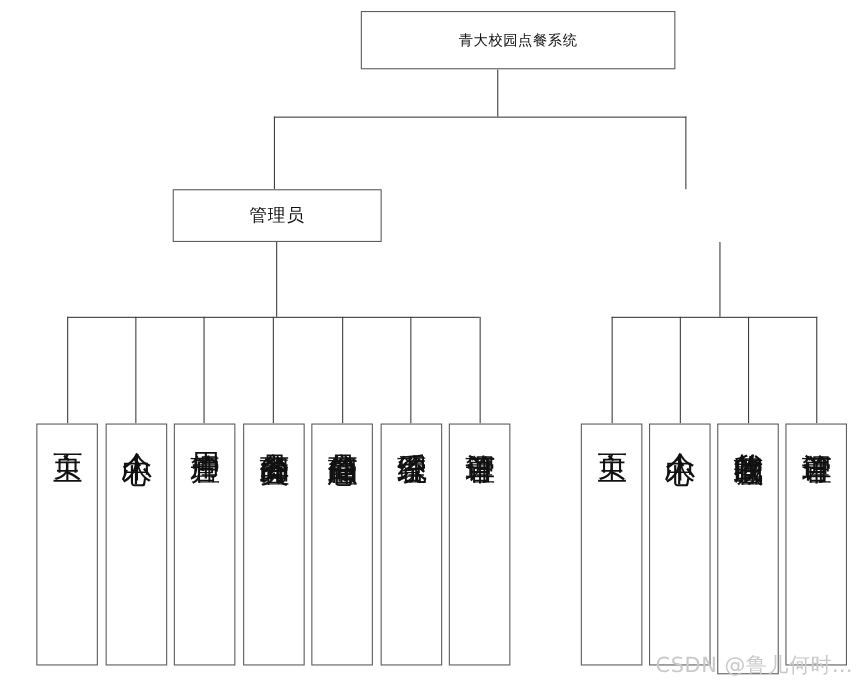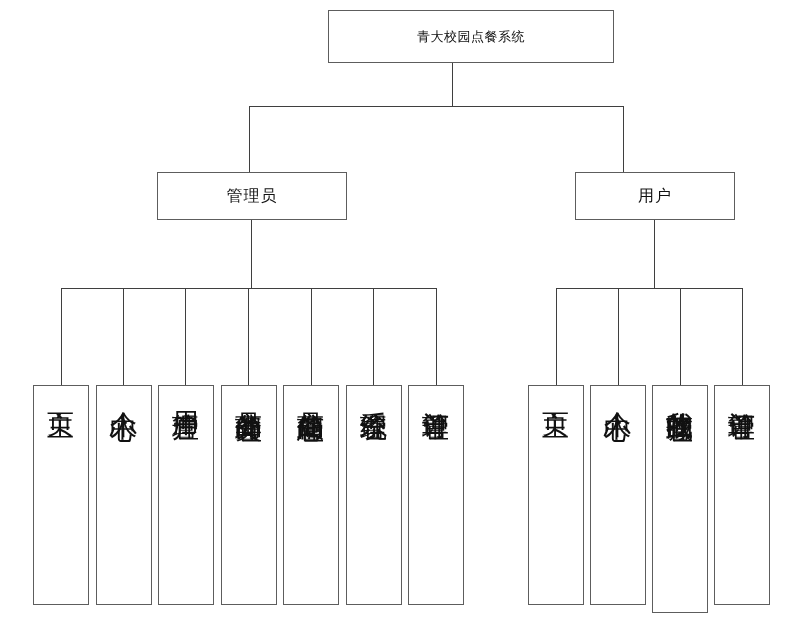--- a/index.html
+++ b/index.html
@@ -85,23 +85,20 @@
 
   <div class="line h" style="left:249px; top:106px; width:375px;"></div>
 
   <div class="line v" style="left:249px; top:106px; height:66px;"></div>
   <div class="line v" style="left:623px; top:106px; height:66px;"></div>
 
   <div class="node role" style="left:157px; top:172px; width:190px; height:48px;">
     <span>管理员</span>
   </div>
 
-  <div class="node role" style="left:575px; top:172px; width:160px; height:48px;">
-    <span>用户</span>
-  </div>
 
   <div class="line v" style="left:251px; top:220px; height:68px;"></div>
   <div class="line h" style="left:61px; top:288px; width:375px;"></div>
 
   <div class="line v" style="left:61px; top:288px; height:97px;"></div>
   <div class="line v" style="left:123px; top:288px; height:97px;"></div>
   <div class="line v" style="left:185px; top:288px; height:97px;"></div>
   <div class="line v" style="left:248px; top:288px; height:97px;"></div>
   <div class="line v" style="left:311px; top:288px; height:97px;"></div>
   <div class="line v" style="left:373px; top:288px; height:97px;"></div>
@@ -152,14 +149,15 @@
   </div>
 
   <div class="node leaf" style="left:652px; top:385px; width:56px; height:228px;">
     <span class="leaf-label">我的收藏管理</span>
   </div>
 
   <div class="node leaf" style="left:714px; top:385px; width:56px; height:220px;">
     <span class="leaf-label">订单管理</span>
   </div>
 
+  <div class="watermark" style="left:596px; top:592px;">CSDN @鲁儿何时…</div>
 
 </div>
 
 </body></html>

